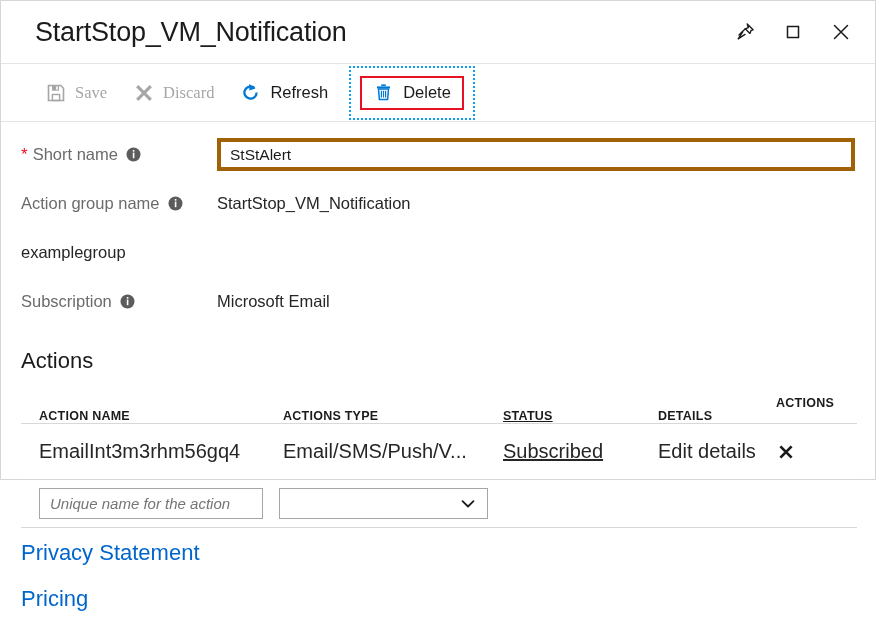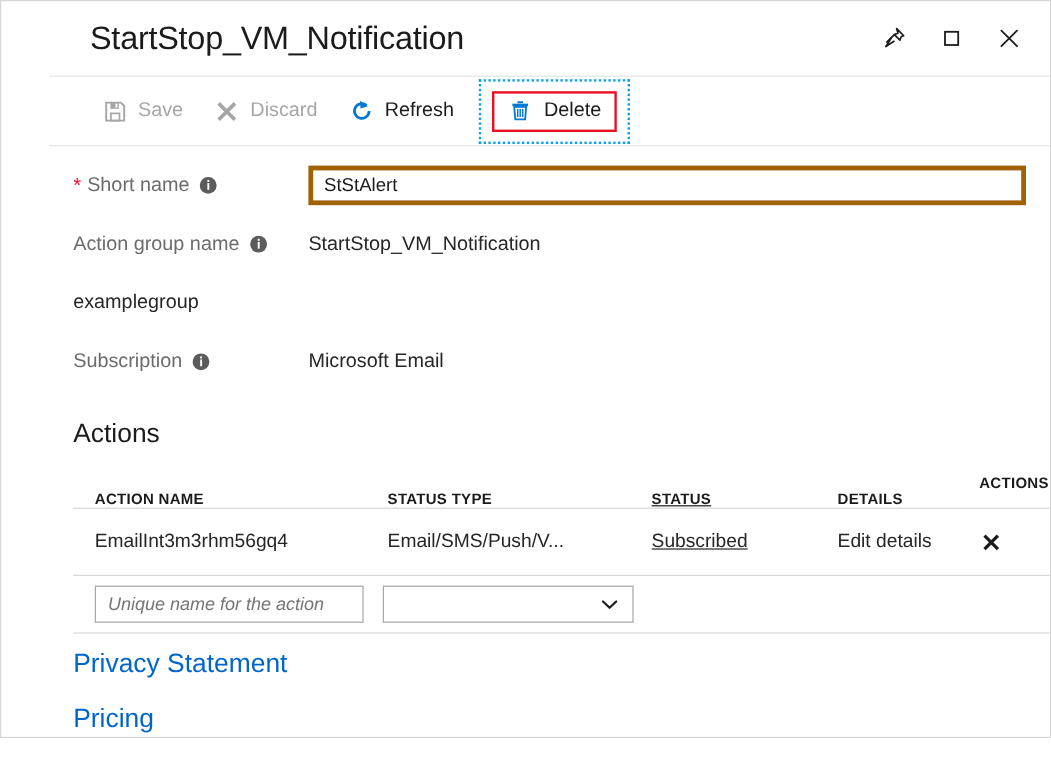--- a/index.html
+++ b/index.html
@@ -8,26 +8,25 @@
     width: 876px;
     height: 643px;
     background: #ffffff;
     font-family: "Liberation Sans", sans-serif;
     overflow: hidden;
   }
 
   .window {
     position: relative;
     width: 876px;
-    height: 615px;
+    height: 480px;
     background: #ffffff;
     border: 1px solid #d6d6d6;
     display: flex;
     flex-direction: column;
-    padding-left: 40px;
   }
 
   
   .titlebar {
     height: 63px;
     flex: 0 0 63px;
     border-bottom: 1px solid #e4e4e4;
     display: flex;
     align-items: center;
     padding: 0 18px 0 34px;
@@ -73,21 +72,21 @@
     gap: 9px;
     height: 36px;
     padding: 0 13px;
     background: transparent;
     border: none;
     font-size: 16.5px;
     font-family: "Liberation Sans", sans-serif;
     white-space: nowrap;
     cursor: pointer;
   }
-  .tb-item.disabled { color: #a6a6a6; cursor: default; }
+  .tb-item.disabled { color: #a6a6a6; cursor: default; font-family: Liberation Serif, serif; }
   .tb-item.enabled  { color: #1b1b1b; }
   .tb-icon { width: 21px; height: 21px; display: flex; align-items: center; justify-content: center; }
   .tb-icon svg { display: block; }
 
   .tb-delete-wrap {
     position: relative;
     margin-left: 10px;
     padding: 8px 9px;
     outline: 2px dotted #0aa2f0;
     outline-offset: 0;
@@ -182,21 +181,21 @@
   .c-actions { width: 80px;  flex: 0 0 80px; }
   .t-head .c-actions { align-self: flex-start; padding-top: 2px; }
 
   .t-row {
     display: flex;
     align-items: center;
     height: 56px;
     padding: 0 18px;
     border-bottom: 1px solid #d8d8d8;
   }
-  .t-row span { font-size: 16px; color: #262626; white-space: nowrap; overflow: hidden; }
+  .t-row span { font-size: 20px; color: #262626; white-space: nowrap; overflow: hidden; }
   .link { color: #0066cc; cursor: pointer; }
   .row-x {
     background: none;
     border: none;
     cursor: pointer;
     padding: 0;
     display: flex;
     align-items: center;
   }
 
@@ -379,21 +378,21 @@
       </div>
       <div class="field-value">Microsoft Email</div>
     </div>
 
     <div class="section-title">Actions</div>
 
     <div class="table">
 
       <div class="t-head">
         <span class="c-name">ACTION NAME</span>
-        <span class="c-type">STATUS TYPE</span>
+        <span class="c-type">ACTIONS TYPE</span>
         <span class="c-status">STATUS</span>
         <span class="c-details">DETAILS</span>
         <span class="c-actions">ACTIONS</span>
       </div>
 
       <div class="t-row">
         <span class="c-name">EmailInt3m3rhm56gq4</span>
         <span class="c-type">Email/SMS/Push/V...</span>
         <span class="c-status">Subscribed</span>
         <span class="c-details link">Edit details</span>

